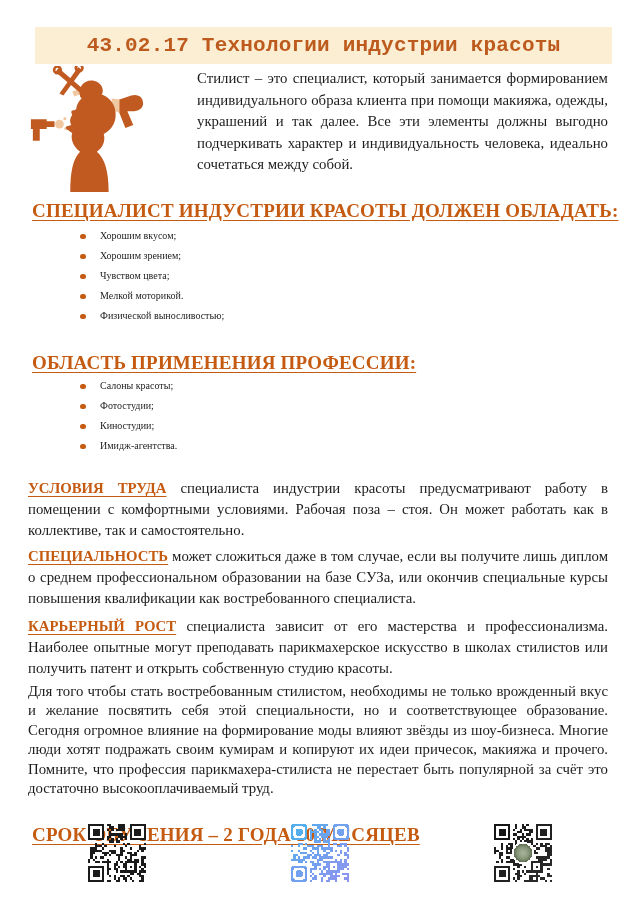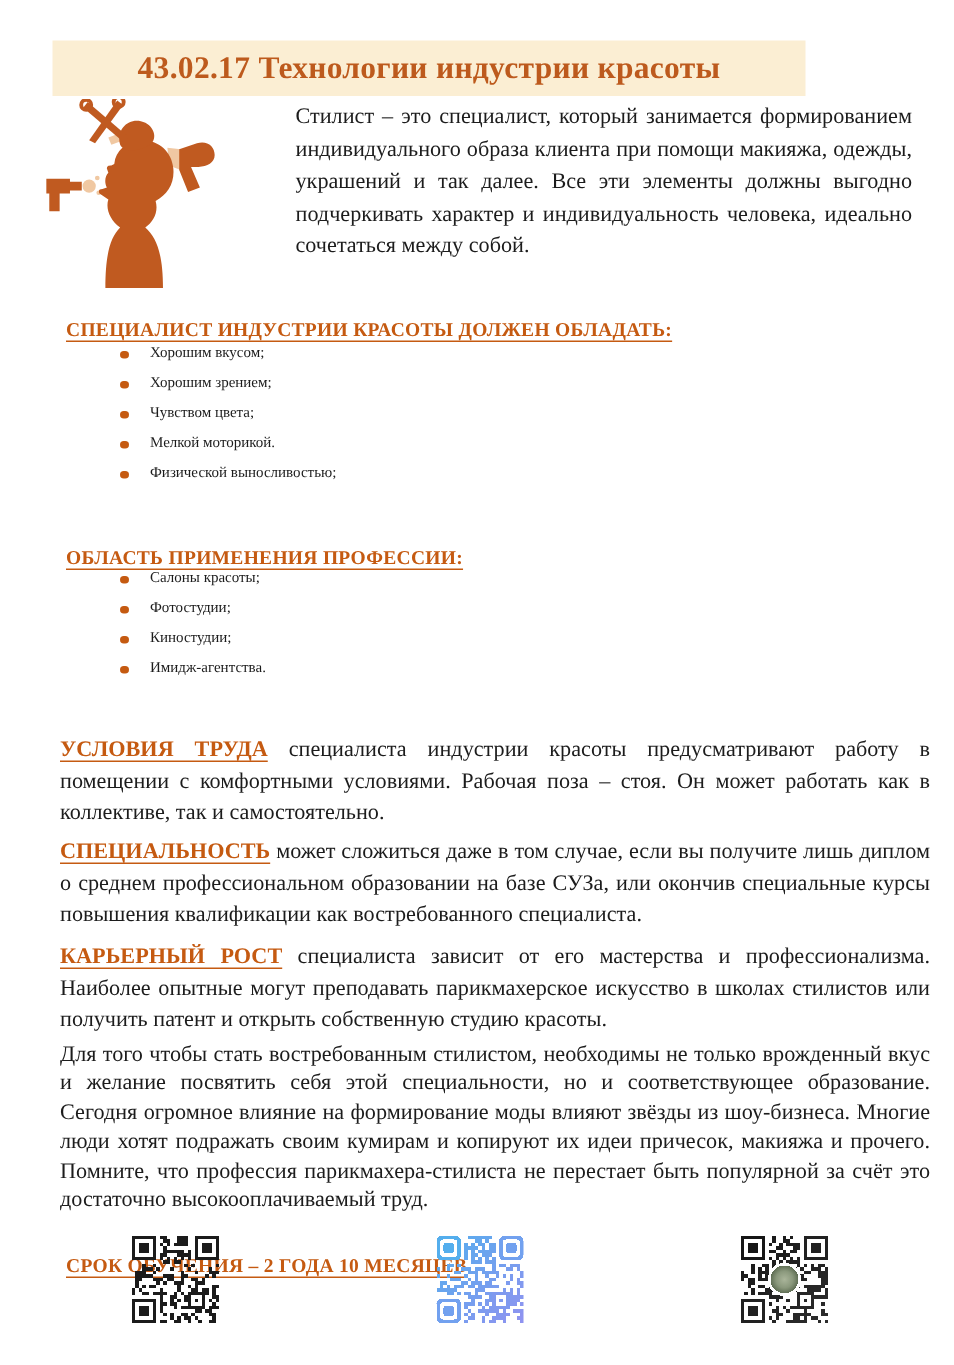--- a/index.html
+++ b/index.html
@@ -5,41 +5,41 @@
   :root{
     --accent:#c55a11; --band:#fbeed3; --title:#bd5a1d; --ink:#1c1c1c; --sil:#c05a20; --peach:#f0c8a2;
   }
   *{box-sizing:border-box}
   html,body{margin:0;padding:0}
   body{
     width:636px;height:910px;position:relative;overflow:hidden;background:#ffffff;
     font-family:"Liberation Serif", serif;color:var(--ink);
   }
   .band{
-    position:absolute;left:35px;top:27px;width:502px;height:37px;background:var(--band);
-    display:flex;align-items:center;justify-content:center;
+    position:absolute;left:35px;top:27px;width:577px;height:37px;background:var(--band);
+    display:flex;align-items:center;justify-content:center;font-family:Liberation Mono, monospace;
   }
   .band h1{margin:0;font-size:21px;font-weight:bold;color:var(--title);letter-spacing:.2px;}
   .intro{position:absolute;left:28px;top:66px;width:580px;display:flex;gap:43px;}
   .figure{flex:0 0 124px;height:126px;}
   .intro p{flex:1;margin:2px 0 0 2px;font-size:14.8px;line-height:21.6px;text-align:justify;}
   h2.sec{
-    position:absolute;left:28px;margin:16px;font-size:13px;font-weight:bold;color:var(--accent);
+    position:absolute;left:28px;margin:4px;font-size:19px;font-weight:bold;color:var(--accent);
     text-decoration:underline;text-decoration-color:var(--accent);text-underline-offset:3px;
     letter-spacing:.2px;white-space:nowrap;
   }
   .s1{top:196px}.s2{top:348px}.s3{top:820px}
   ul.blist{position:absolute;left:28px;width:580px;list-style:none;margin:0;padding:0;}
   .l1{top:226px}.l2{top:376px}
   ul.blist li{position:relative;padding-left:72px;font-size:10px;line-height:20px;}
   ul.blist li::before{
     content:"";position:absolute;left:52px;top:7.5px;width:5.5px;height:5.5px;border-radius:50%;
     background:var(--accent);
   }
-  .para{position:absolute;left:28px;width:580px;margin:12px;font-size:14.8px;line-height:20.8px;text-align:justify;}
+  .para{position:absolute;left:28px;width:580px;margin:0;font-size:14.8px;line-height:20.8px;text-align:justify;}
   .p1{top:478px}.p2{top:546px}.p3{top:616px}.p4{top:682px;line-height:19.4px;}
   .lead{color:var(--accent);font-weight:bold;text-decoration:underline;text-decoration-color:var(--accent);text-underline-offset:3px;}
   .qr-row{position:absolute;left:28px;top:824px;width:580px;display:flex;justify-content:space-between;padding:0 56px 0 60px;}
   .qr{width:58px;height:58px;}
   svg{display:block}
 </style>
 </head>
 <body>
 
 <header class="band">

